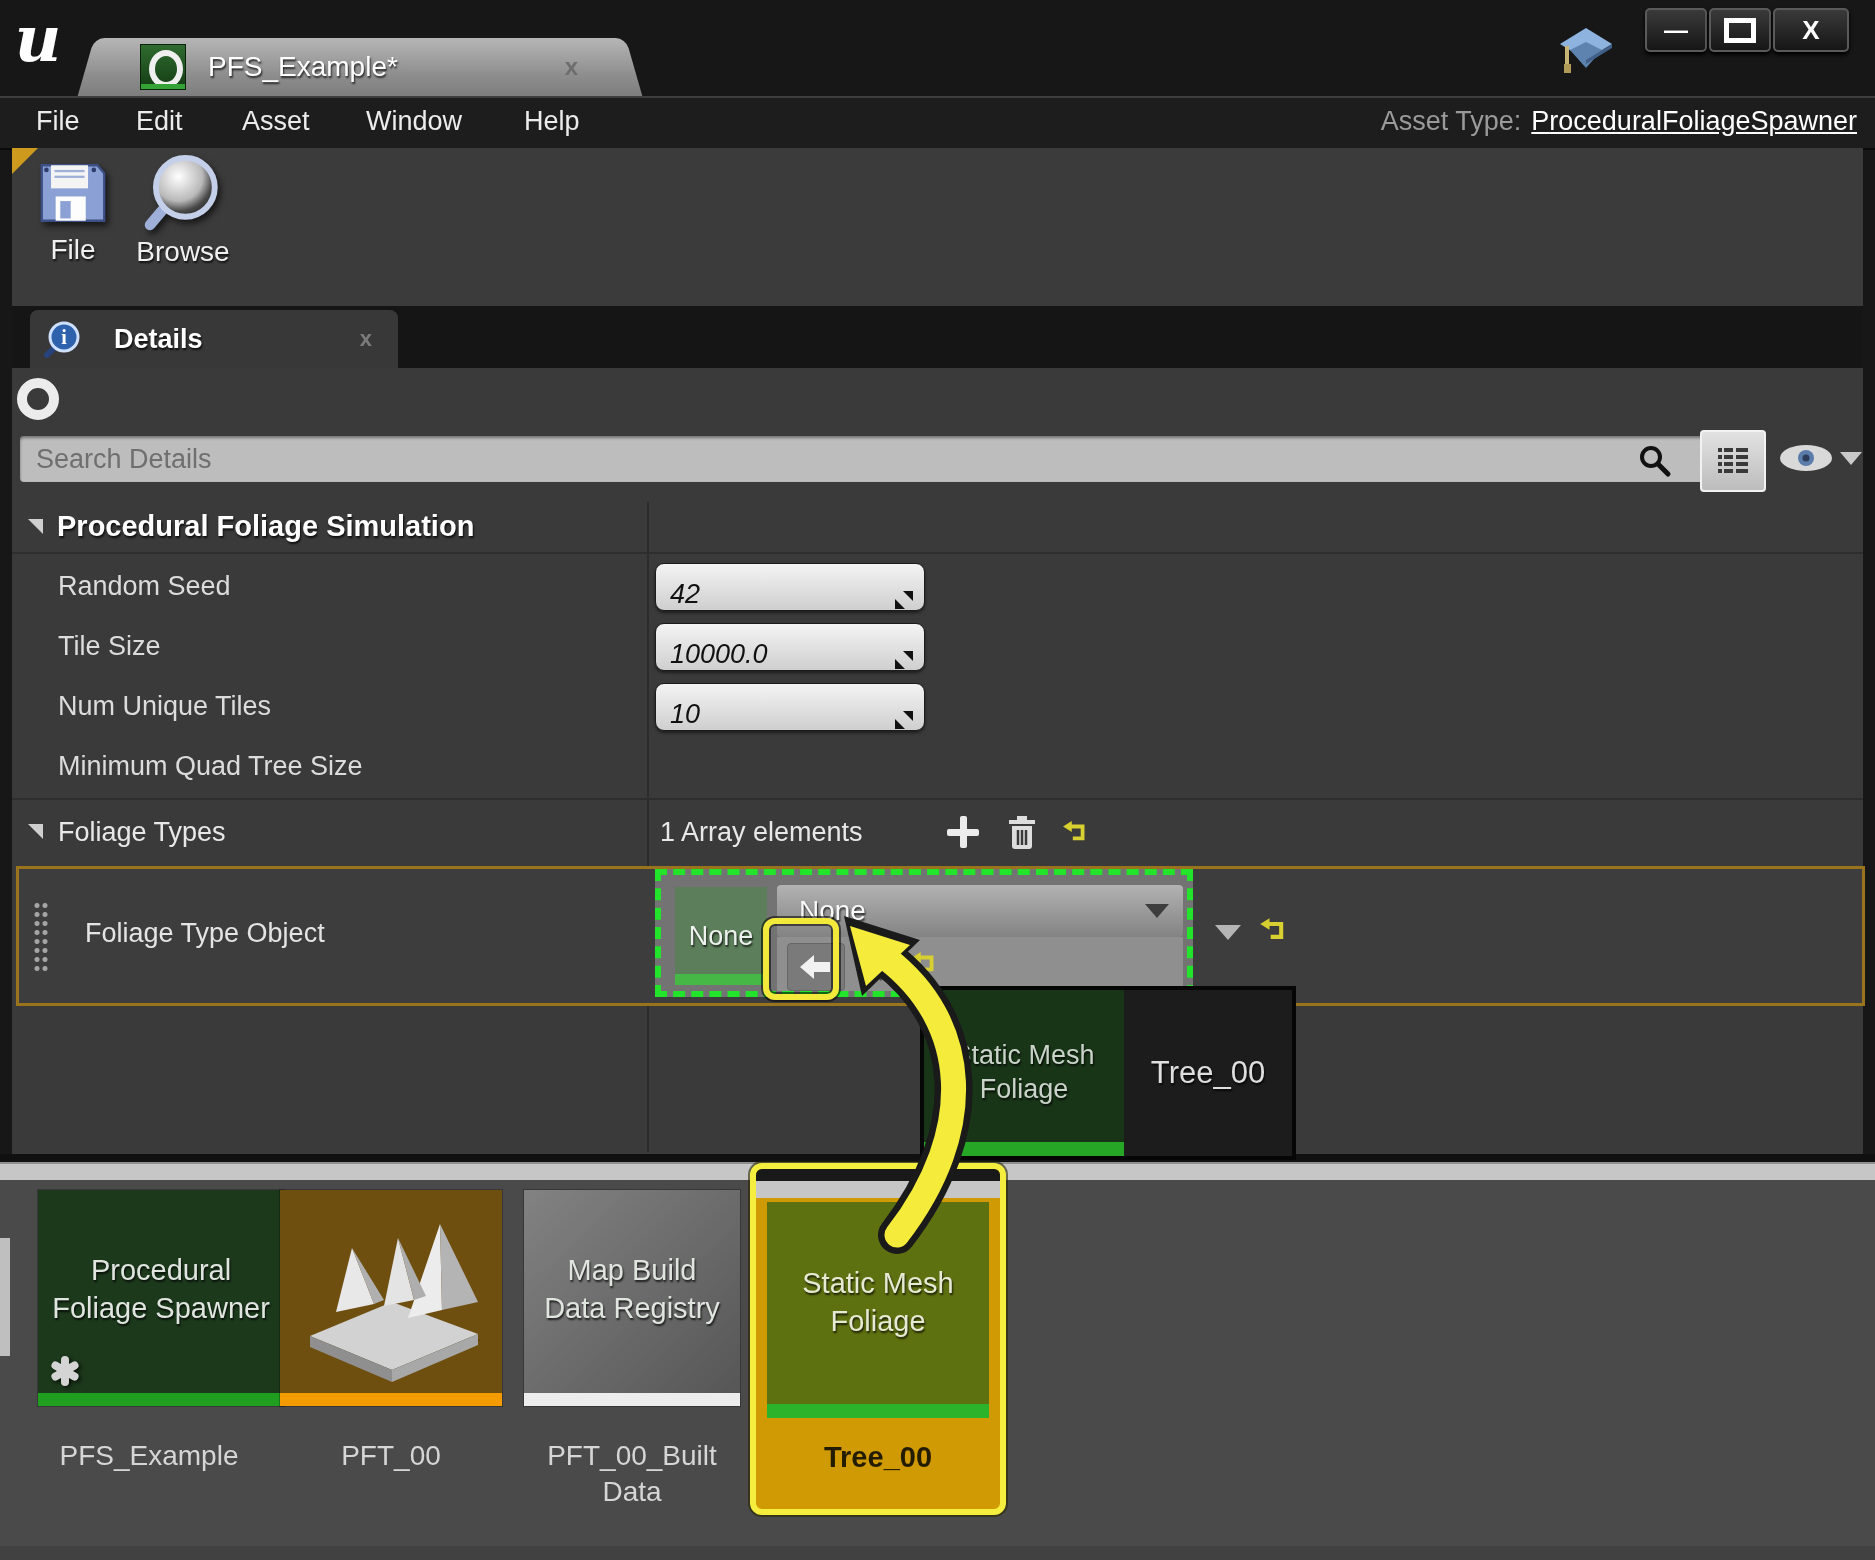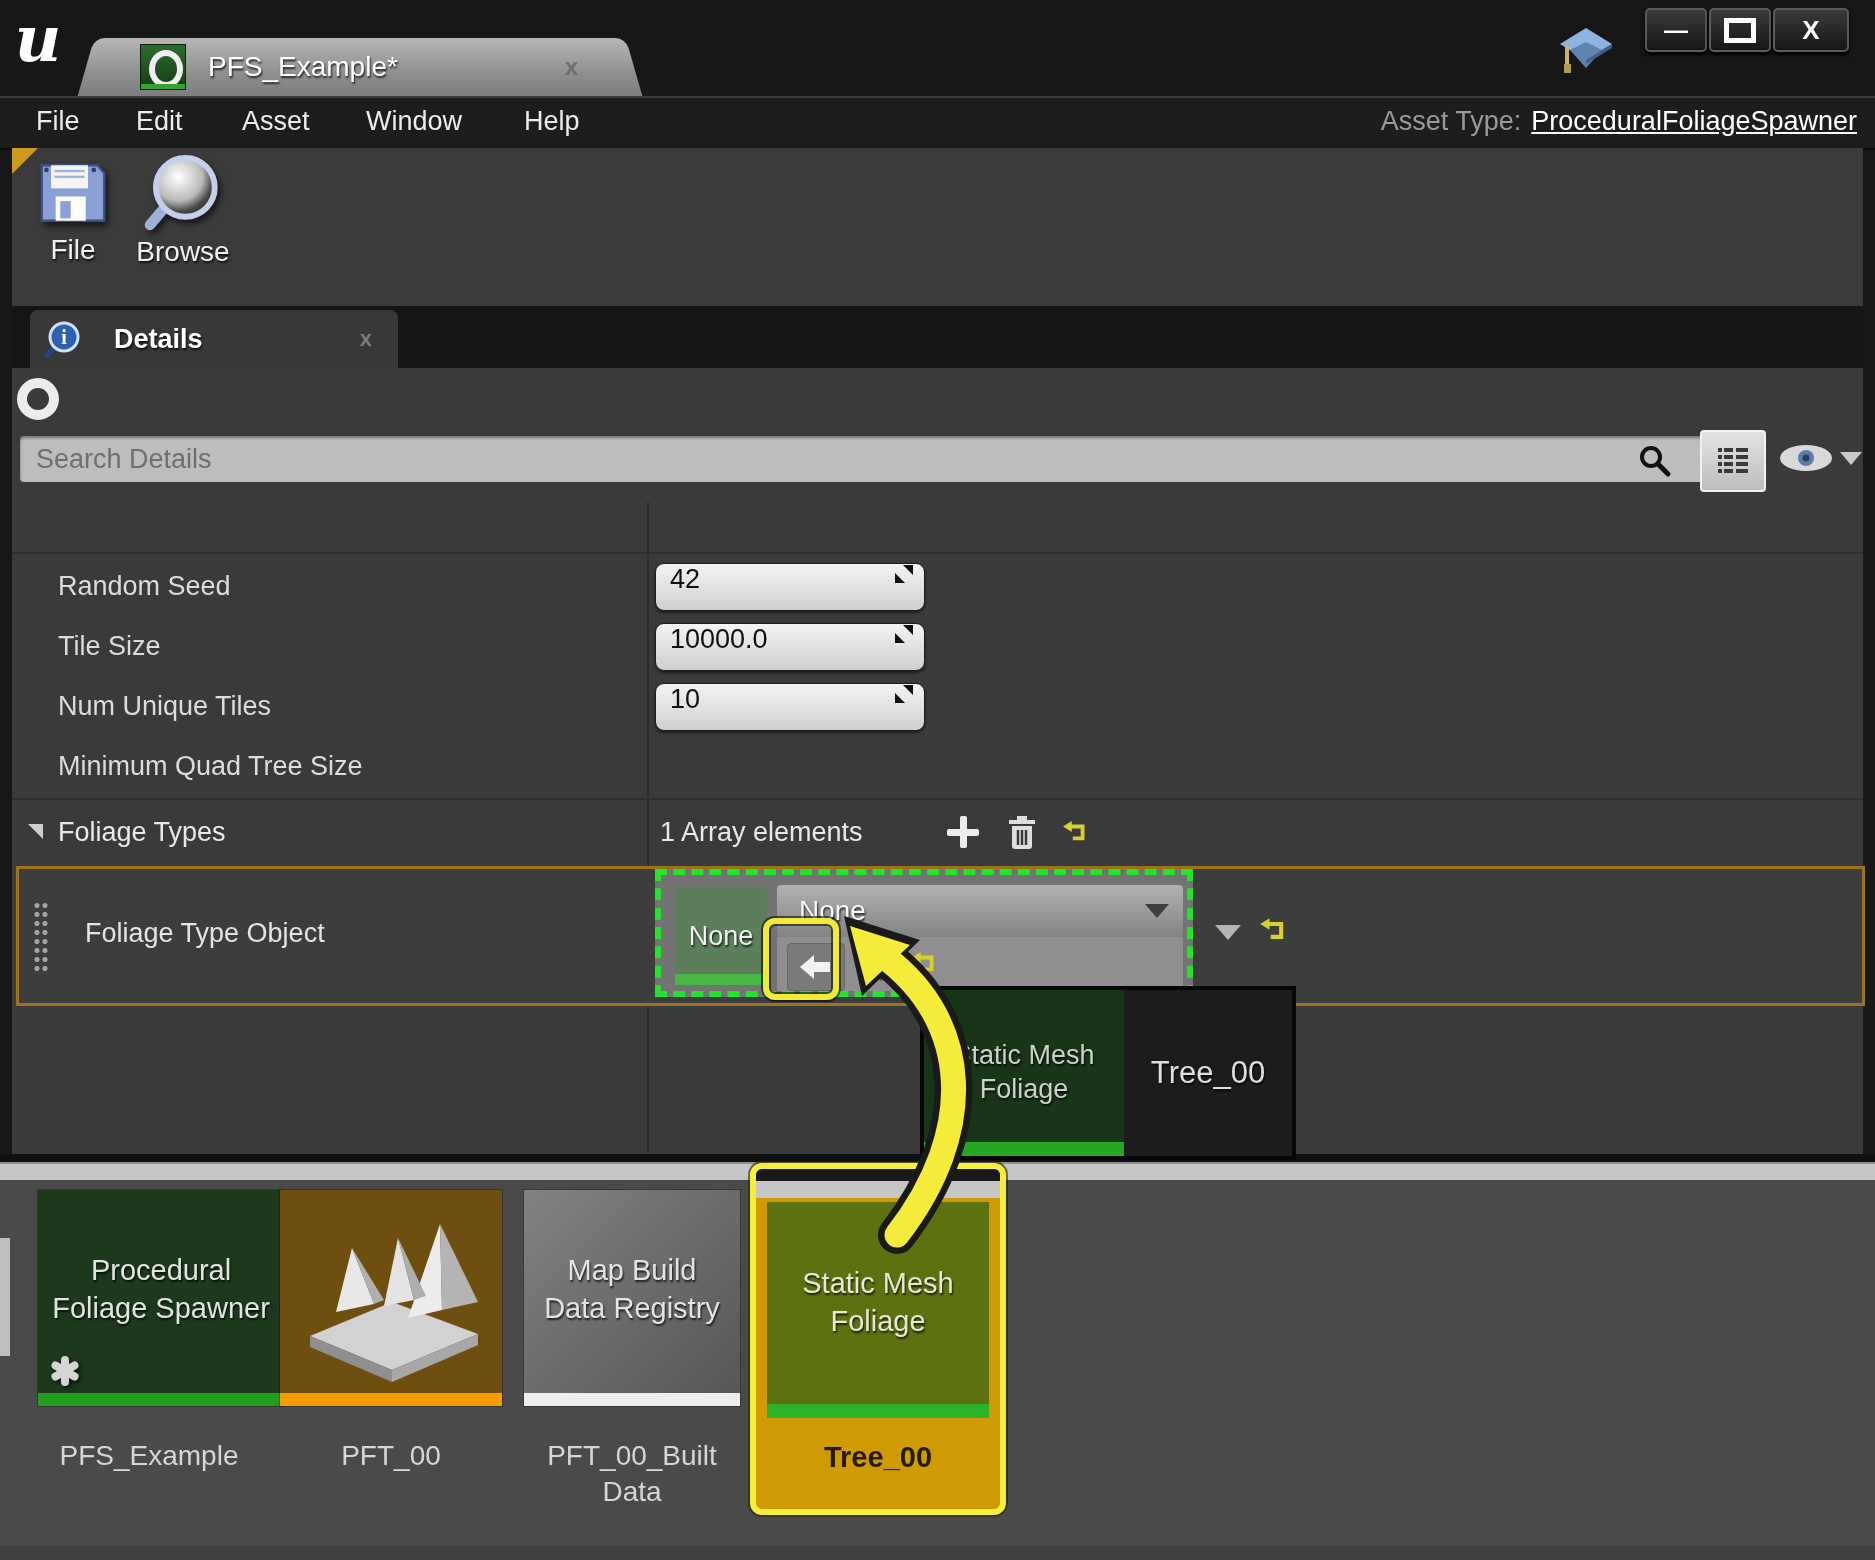--- a/index.html
+++ b/index.html
@@ -68,21 +68,21 @@
   .tri-exp{width:0;height:0;border-top:15px solid #cfcfcf;border-left:15px solid transparent;}
   #section-hdr{left:12px;top:500px;width:1851px;height:52px;display:flex;align-items:center;}
   #section-hdr .t{font-size:29px;font-weight:bold;color:#fff;margin-left:14px;}
   #hdr-sep{left:12px;top:552px;width:1851px;height:2px;background:#2e2e2e;}
   #col-divider{left:647px;top:502px;width:2px;height:650px;background:#2c2c2c;}
 
   .prop-row{left:12px;width:1851px;height:60px;}
   .prop-label{position:absolute;left:46px;top:0;height:60px;display:flex;align-items:center;font-size:27px;color:#dcdcdc;}
   .num-field{position:absolute;left:643px;top:7px;width:268px;height:46px;border-radius:9px;
     background:linear-gradient(#f4f4f4,#cfcfcf);border:1px solid #1d1d1d;box-shadow:0 2px 3px rgba(0,0,0,.5);
-    display:flex;align-items:flex-start;}
+    display:flex;align-items:flex-end;font-style:italic;}
   .num-field .v{font-size:27px;color:#111;margin-left:14px;}
   .num-field svg{margin-left:auto;margin-right:10px;}
 
   #array-row{left:12px;top:798px;width:1851px;height:64px;border-top:2px solid #2e2e2e;}
   #array-row .tri-exp{position:absolute;left:16px;top:24px;}
   #ft-label{position:absolute;left:46px;top:0;height:64px;display:flex;align-items:center;font-size:27px;color:#e8e8e8;}
   #ft-count{position:absolute;left:648px;top:0;height:64px;display:flex;align-items:center;font-size:27px;color:#e8e8e8;}
   .arr-icon{position:absolute;top:16px;}
   #plus-icon{left:935px;width:32px;height:32px;}
   #plus-icon::before{content:"";position:absolute;left:0;top:13px;width:32px;height:7px;background:#ececec;border-radius:2px;}
@@ -272,20 +272,24 @@
       </g>
     </svg>
   </div>
   <svg class="abs" id="eye-btn" width="56" height="36" viewBox="0 0 56 36">
     <ellipse cx="28" cy="18" rx="26" ry="13" fill="#d9d9d9"></ellipse>
     <circle cx="28" cy="18" r="8" fill="#5a7cab"></circle>
     <circle cx="28" cy="18" r="3.5" fill="#2c3c58"></circle>
   </svg>
   <div class="abs" id="eye-chev"></div>
 
+  <div class="abs" id="section-hdr">
+    <div class="tri-exp" style="margin-left:16px"></div>
+    <div class="t tsh">Procedural Foliage Simulation</div>
+  </div>
   <div class="abs" id="hdr-sep"></div>
   <div class="abs" id="col-divider"></div>
 
   <div class="abs prop-row" style="top:556px">
     <div class="prop-label">Random Seed</div>
     <div class="num-field">
       <span class="v">42</span>
       <svg width="20" height="20" viewBox="0 0 20 20">
         <polygon points="19,1 19,11 9,1" fill="#111"></polygon>
           <polygon points="1,19 11,19 1,9" fill="#111"></polygon>

